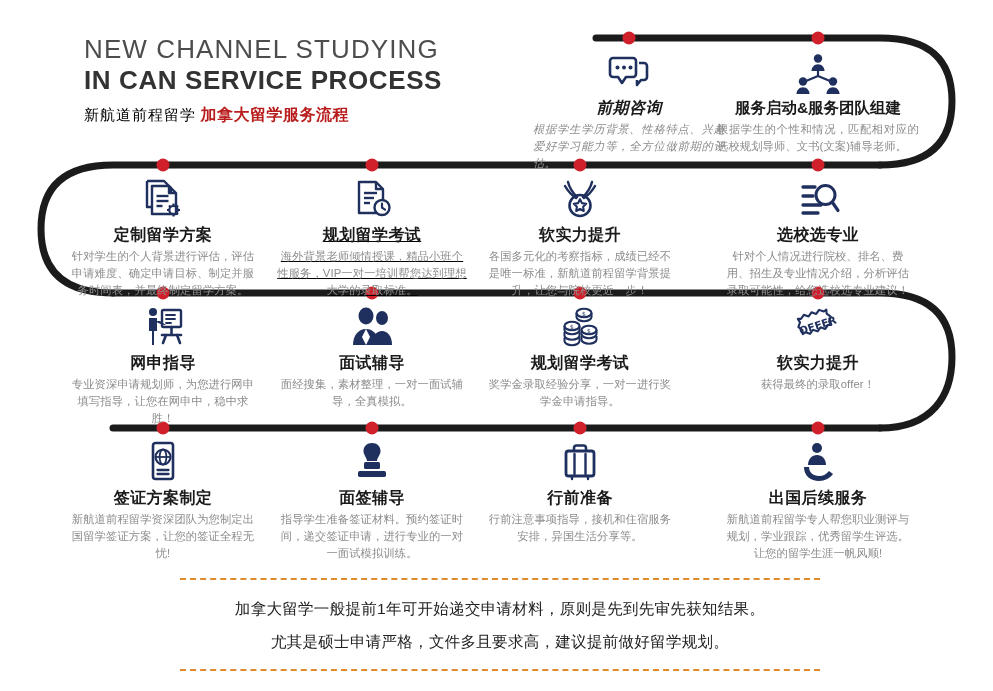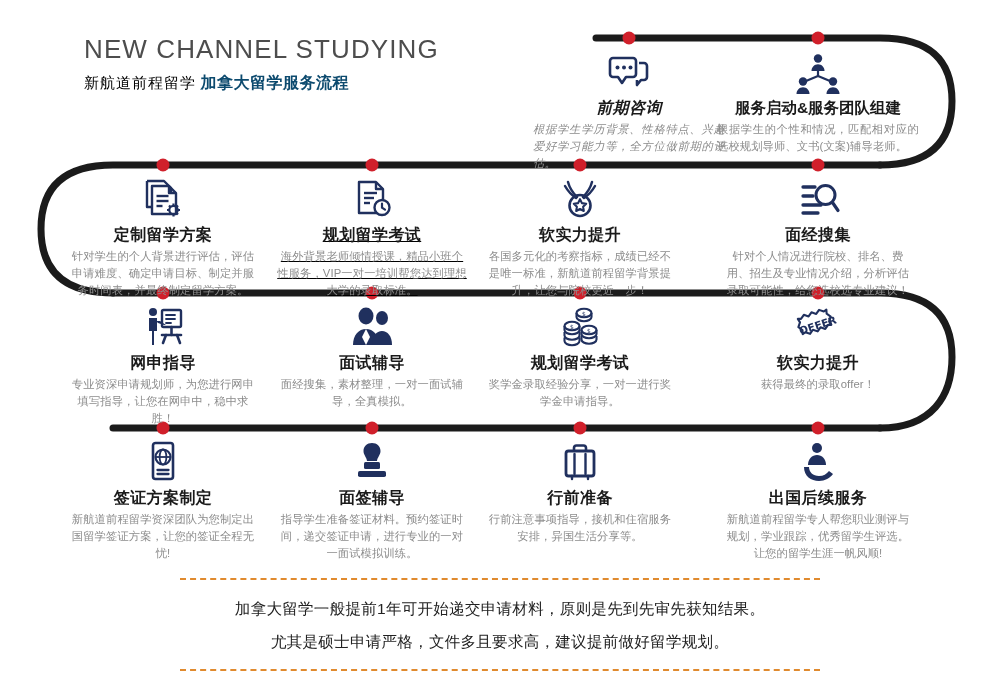--- a/index.html
+++ b/index.html
@@ -17,21 +17,21 @@
   .h-line1{
     font-size:26px;letter-spacing:1.1px;color:#4d4d4d;font-weight:400;
     line-height:30px;white-space:nowrap;
   }
   .h-line2{
     font-size:26px;letter-spacing:0.6px;color:#333333;font-weight:bold;
     line-height:31px;white-space:nowrap;margin-top:1px;
   }
   .h-sub{margin-top:9px;white-space:nowrap;line-height:20px;}
   .h-sub .cn-light{font-size:15px;color:#000000;letter-spacing:1px;}
-  .h-sub .cn-bold{font-size:16px;color:#0c4a6e;font-weight:bold;letter-spacing:0.5px;margin-top:18px;}
+  .h-sub .cn-bold{font-size:16px;color:#b91c1c;font-weight:bold;letter-spacing:0.5px;margin-top:18px;}
 
   
   #track{position:absolute;left:0;top:0;width:993px;height:691px;pointer-events:none;}
 
   
   .step{position:absolute;width:200px;text-align:center;}
   .step .icon{
     height:50px;display:flex;align-items:flex-end;justify-content:center;
     margin-bottom:3px;
   }
@@ -59,20 +59,21 @@
   }
   .footer .f-txt div{white-space:nowrap;}
 </style>
 </head>
 <body>
 
 <div id="stage">
 
   <div class="header">
     <div class="h-line1">NEW CHANNEL STUDYING</div>
+    <div class="h-line2">IN CAN SERVICE PROCESS</div>
     <div class="h-sub">
       <span class="cn-light">新航道前程留学</span>
       <span class="cn-bold">加拿大留学服务流程</span>
     </div>
   </div>
 
   <svg id="track" viewBox="0 0 993 691">
 
     <path d="M 596 38 L 880 38
              C 932 38 952 62 952 101
@@ -205,21 +206,21 @@
         <g stroke="#20305e" stroke-width="3.3" stroke-linecap="round">
           <path d="M8 10 h12"></path>
           <path d="M8 19 h10"></path>
           <path d="M8 28 h18"></path>
           <path d="M8 36 h15"></path>
         </g>
         <circle cx="30.5" cy="18" r="9.5" fill="none" stroke="#20305e" stroke-width="3"></circle>
         <path d="M37.5 25.5 L43 33.5" stroke="#20305e" stroke-width="3.2" stroke-linecap="round"></path>
       </svg>
     </div>
-    <div class="title">面经搜集</div>
+    <div class="title">选校选专业</div>
     <div class="desc">针对个人情况进行院校、排名、费用、招生及专业情况介绍，分析评估录取可能性，给您选校选专业建议！</div>
   </div>
 
   <div class="step c1" style="left:63px;top:299px;width:200px;">
     <div class="icon">
       <svg width="46" height="44" viewBox="0 0 46 44">
         <g fill="#20305e">
           <circle cx="13" cy="7" r="4"></circle>
           <path d="M9 13 h8 v13 h-3 v14 h-2 v-14 h-3 z"></path>
           <path d="M16 16 h4 l6 4 h-2 l-6 -2 z"></path>

